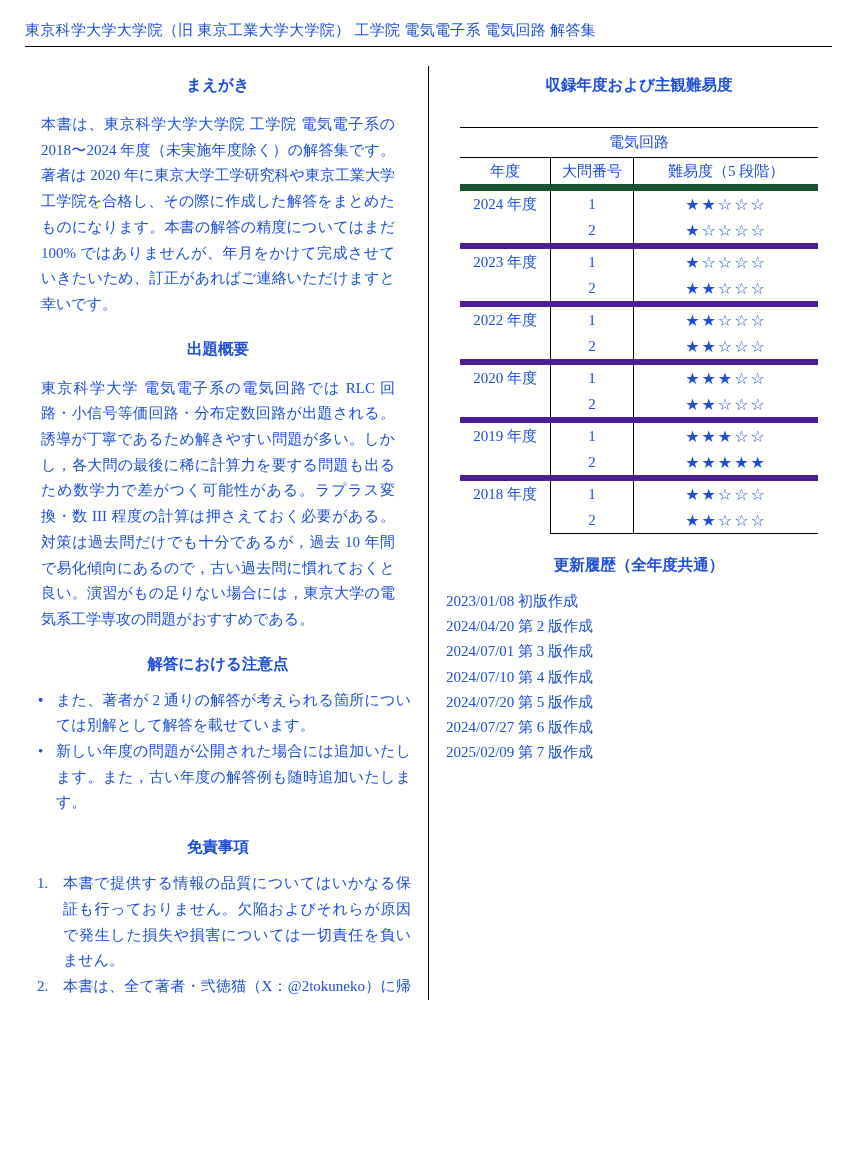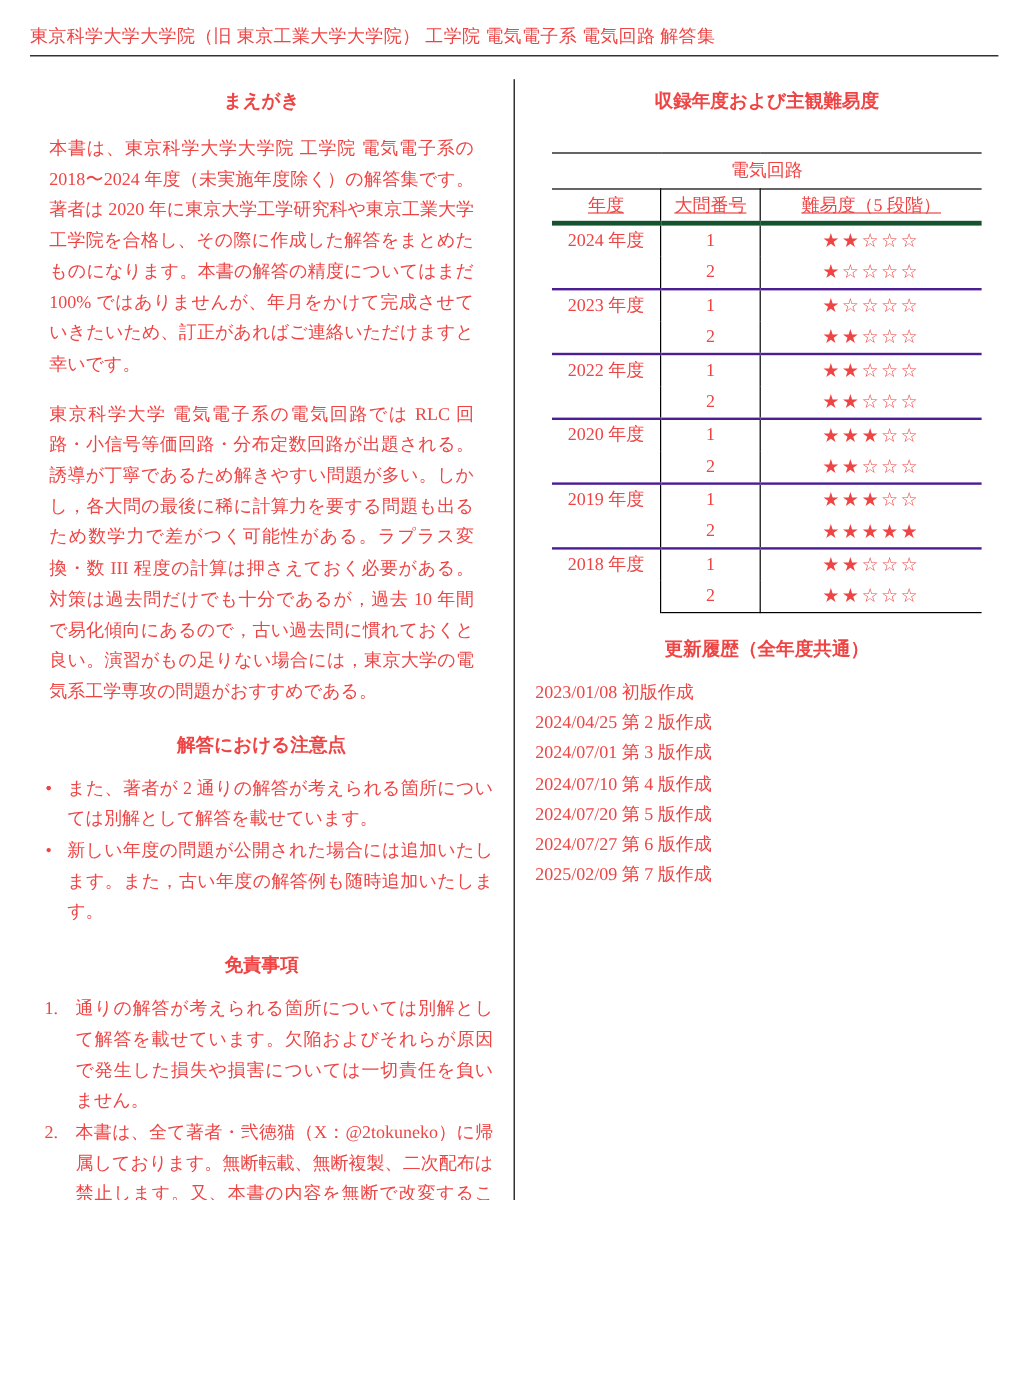--- a/index.html
+++ b/index.html
@@ -1,18 +1,18 @@
 <!DOCTYPE html>
 <html><head>
 <meta charset="utf-8">
 <style>
   html,body { margin:0; padding:0; background:#ffffff; }
   .page {
     position:relative; width:857px; height:1000px; background:#ffffff;
-    color:#ef4444; font-family:"Liberation Serif","DejaVu Serif",serif;
+    color:#1d4ed8; font-family:"Liberation Serif","DejaVu Serif",serif;
     overflow:hidden;
   }
   .header-title {
     position:absolute; left:25px; top:21px; width:807px;
     font-size:15px; letter-spacing:0.3px; white-space:nowrap;
   }
   .header-rule {
     position:absolute; left:25px; top:46px; width:807px; height:1px; background:#000;
   }
   .col-divider {
@@ -48,25 +48,25 @@
     border-collapse:collapse; margin:31px auto 0 auto;
     font-size:15px; table-layout:fixed;
   }
   table.diff td { text-align:center; padding:0; }
   td.cy { width:90px; }
   td.cn { width:82px; }
   td.cs { width:184px; }
   tr.title-row td {
     border-top:1px solid #000; border-bottom:1px solid #000; height:29px;
   }
-  tr.head-row td { border-bottom:4px solid #14532d; height:26px;text-decoration:underline; }
+  tr.head-row td { border-bottom:7px solid #14532d; height:26px; }
   td.cy, td.cn { border-right:1px solid #000; }
   tr.title-row td { border-right:none; }
   tr.body-row td { height:26px; }
-  tr.gs td { border-top:2px solid #4c1d95; }
+  tr.gs td { border-top:6px solid #4c1d95; }
   tr.last td { border-bottom:1px solid #000; }
   td.year-cell { vertical-align:top; line-height:26px; }
   td.cs .stars { font-size:16px; letter-spacing:2px; }
 
   .history { margin-top:13px; }
   .history .entry { font-size:15px; line-height:25.2px; }
   .hist-head { margin-top:40px; }
 
   .footer {
     position:absolute; left:25px; top:1124px; width:807px; height:22px; font-size:15px;
@@ -80,20 +80,21 @@
 <div class="page">
 
   <div class="header-title">東京科学大学大学院（旧 東京工業大学大学院） 工学院 電気電子系 電気回路 解答集</div>
   <div class="header-rule"></div>
   <div class="col-divider"></div>
 
   <div class="col col-left">
     <h2 class="sec">まえがき</h2>
     <p class="body">本書は、東京科学大学大学院 工学院 電気電子系の 2018〜2024 年度（未実施年度除く）の解答集です。著者は 2020 年に東京大学工学研究科や東京工業大学工学院を合格し、その際に作成した解答をまとめたものになります。本書の解答の精度についてはまだ 100% ではありませんが、年月をかけて完成させていきたいため、訂正があればご連絡いただけますと幸いです。</p>
 
+    <h2 class="sec">出題概要</h2>
     <p class="body">東京科学大学 電気電子系の電気回路では RLC 回路・小信号等価回路・分布定数回路が出題される。誘導が丁寧であるため解きやすい問題が多い。しかし，各大問の最後に稀に計算力を要する問題も出るため数学力で差がつく可能性がある。ラプラス変換・数 III 程度の計算は押さえておく必要がある。対策は過去問だけでも十分であるが，過去 10 年間で易化傾向にあるので，古い過去問に慣れておくと良い。演習がもの足りない場合には，東京大学の電気系工学専攻の問題がおすすめである。</p>
 
     <h2 class="sec">解答における注意点</h2>
     <ul class="blist">
       <li>
         <span class="marker">•</span>
       </li>
       <li>
         <span class="marker">•</span>
         <span>また、著者が 2 通りの解答が考えられる箇所については別解として解答を載せています。</span>
@@ -101,21 +102,21 @@
       <li>
         <span class="marker">•</span>
         <span>新しい年度の問題が公開された場合には追加いたします。また，古い年度の解答例も随時追加いたします。</span>
       </li>
     </ul>
 
     <h2 class="sec">免責事項</h2>
     <ol class="nlist">
       <li>
         <span class="marker">1.</span>
-        <span>通りの解答が考えられる箇所については別解として解答を載せています。欠陥およびそれらが原因で発生した損失や損害については一切責任を負いません。</span>
+        <span>本書で提供する情報の品質についてはいかなる保証も行っておりません。欠陥およびそれらが原因で発生した損失や損害については一切責任を負いません。</span>
       </li>
       <li>
         <span class="marker">2.</span>
         <span>本書は、全て著者・弐徳猫（X：@2tokuneko）に帰属しております。無断転載、無断複製、二次配布は禁止します。又、本書の内容を無断で改変することも固く禁じます。いずれも発見次第、法的措置を検討することになります。</span>
       </li>
     </ol>
   </div>
 
   <div class="col col-right">
     <h2 class="sec">収録年度および主観難易度</h2>
@@ -189,21 +190,21 @@
       <tr class="body-row last">
         <td class="cn">2</td>
         <td class="cs"><span class="stars">★★☆☆☆</span></td>
       </tr>
     </tbody>
       </table>
 
     <h2 class="sec hist-head">更新履歴（全年度共通）</h2>
     <div class="history">
       <div class="entry">2023/01/08 初版作成</div>
-      <div class="entry">2024/04/25 第 2 版作成</div>
+      <div class="entry">2024/04/20 第 2 版作成</div>
       <div class="entry">2024/07/01 第 3 版作成</div>
       <div class="entry">2024/07/10 第 4 版作成</div>
       <div class="entry">2024/07/20 第 5 版作成</div>
       <div class="entry">2024/07/27 第 6 版作成</div>
       <div class="entry">2025/02/09 第 7 版作成</div>
     </div>
   </div>
 
   <div class="footer">
     <span class="pagenum">1</span>

